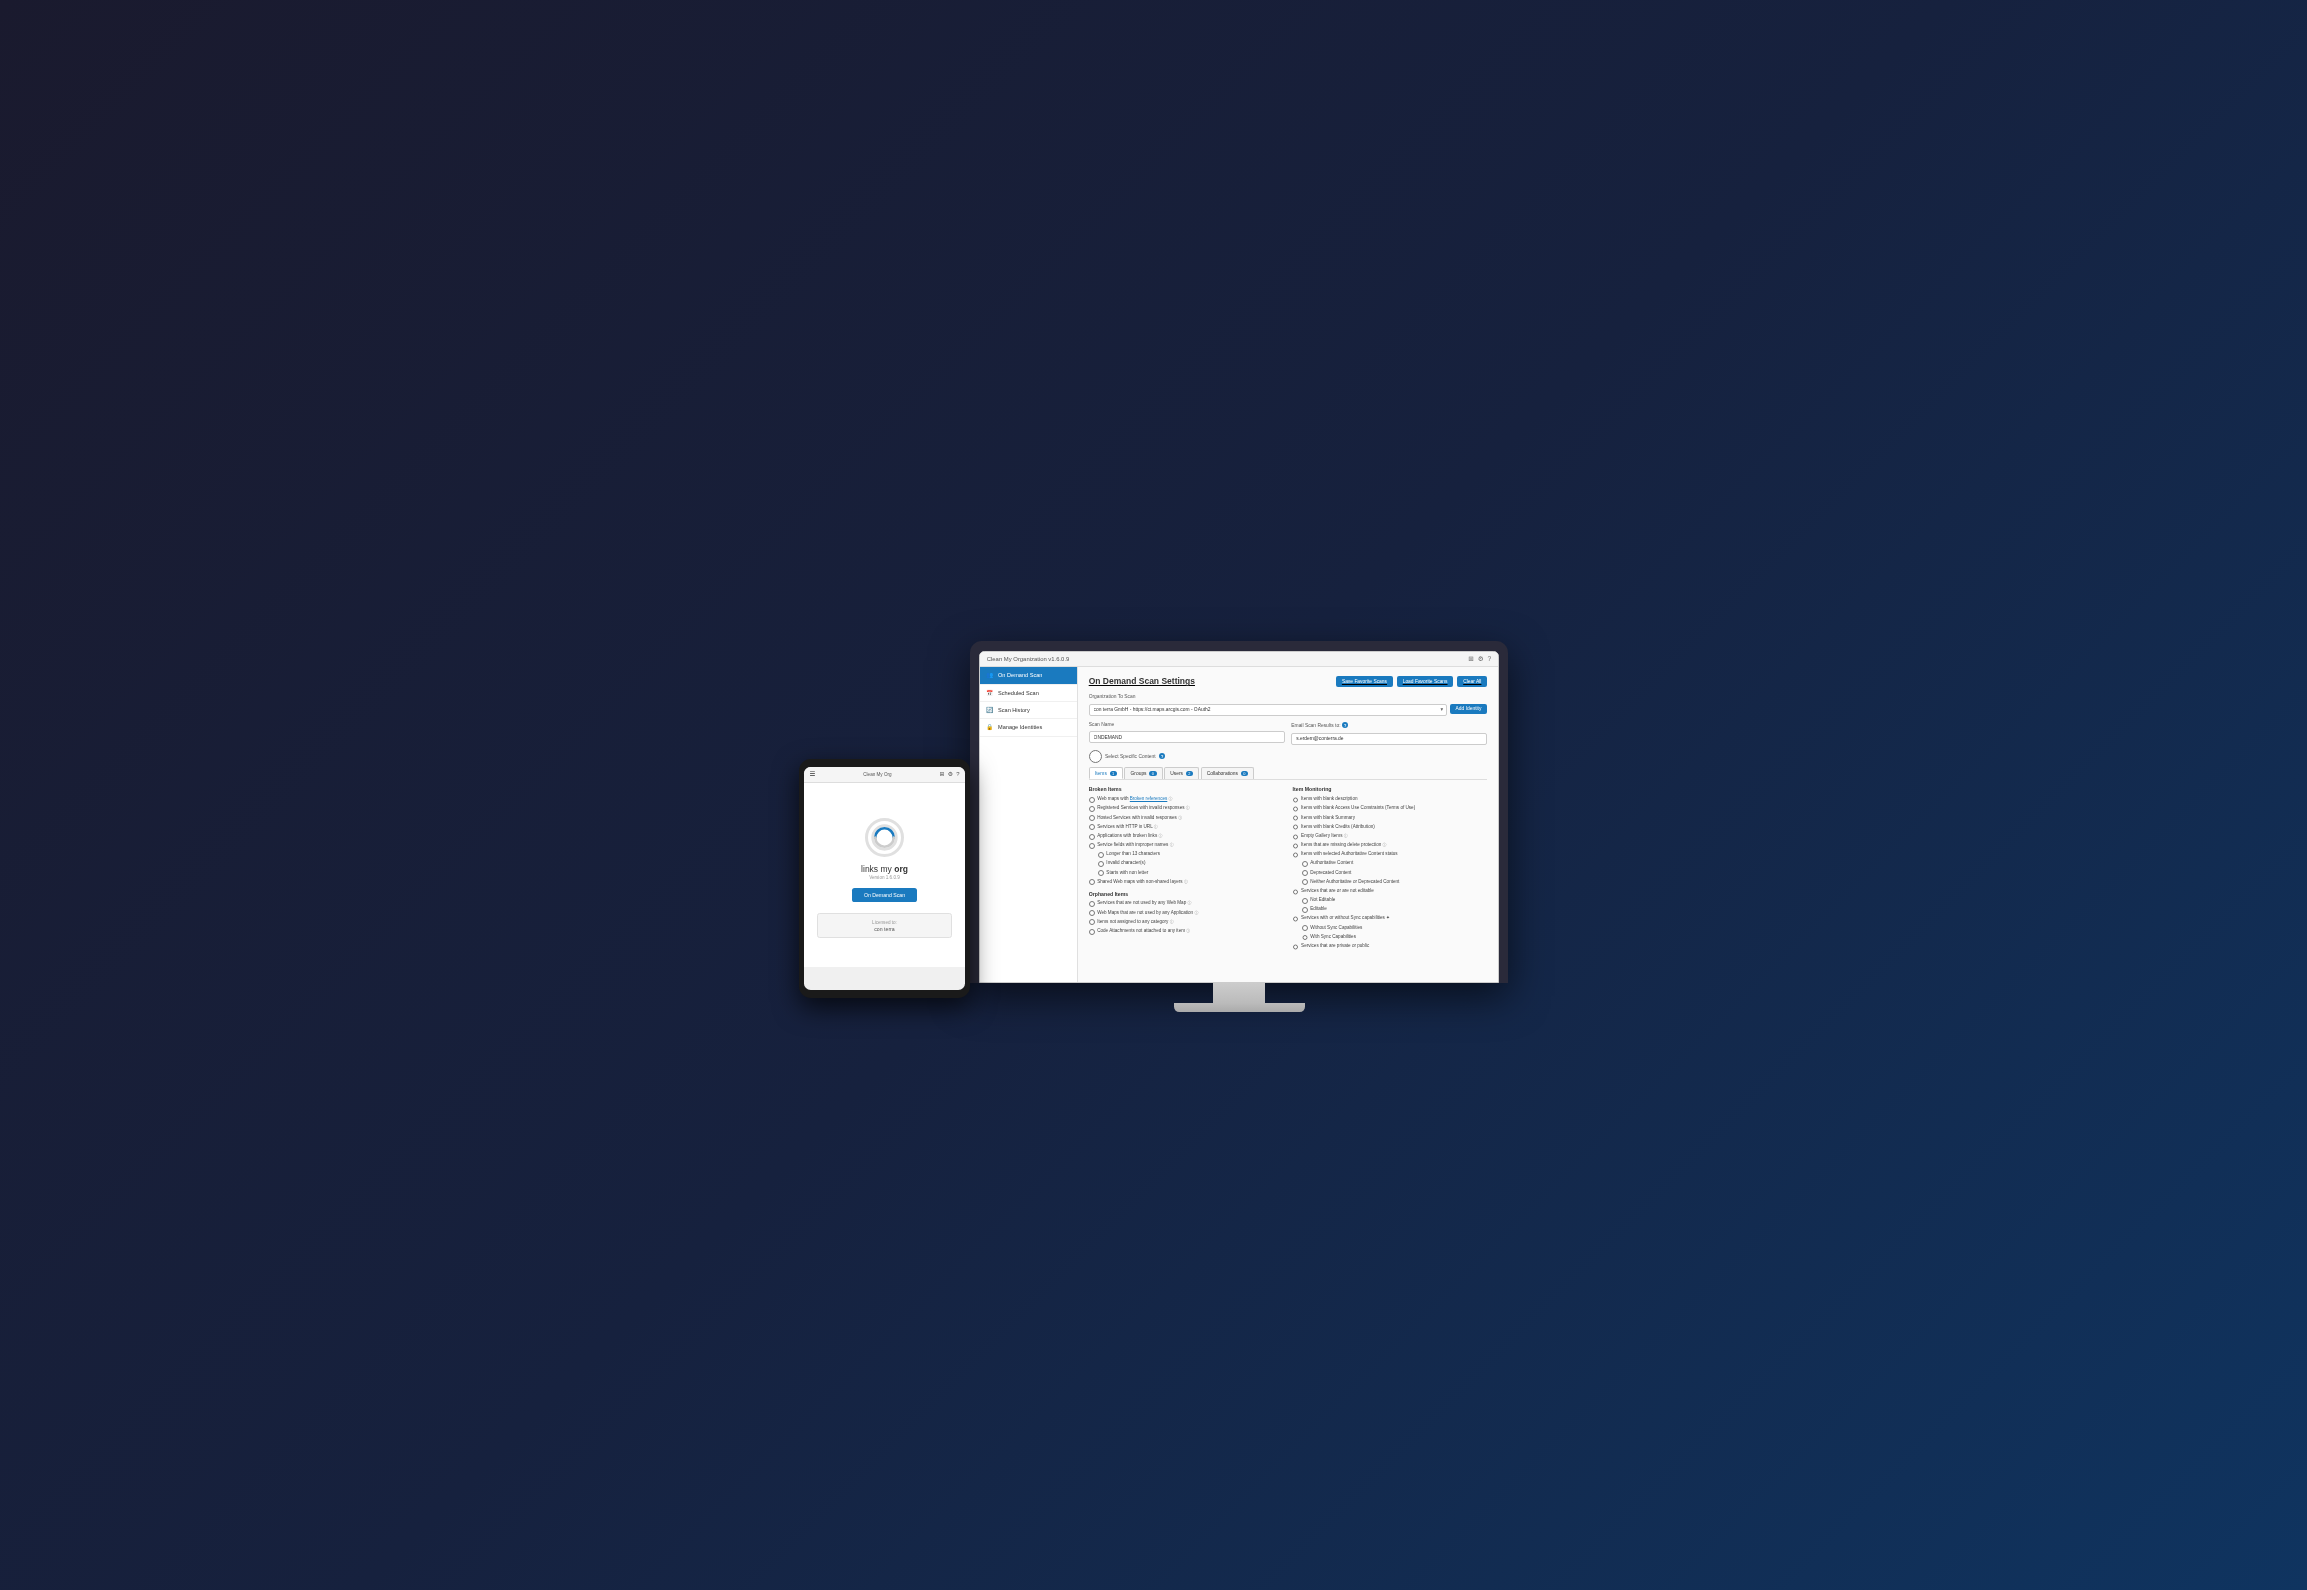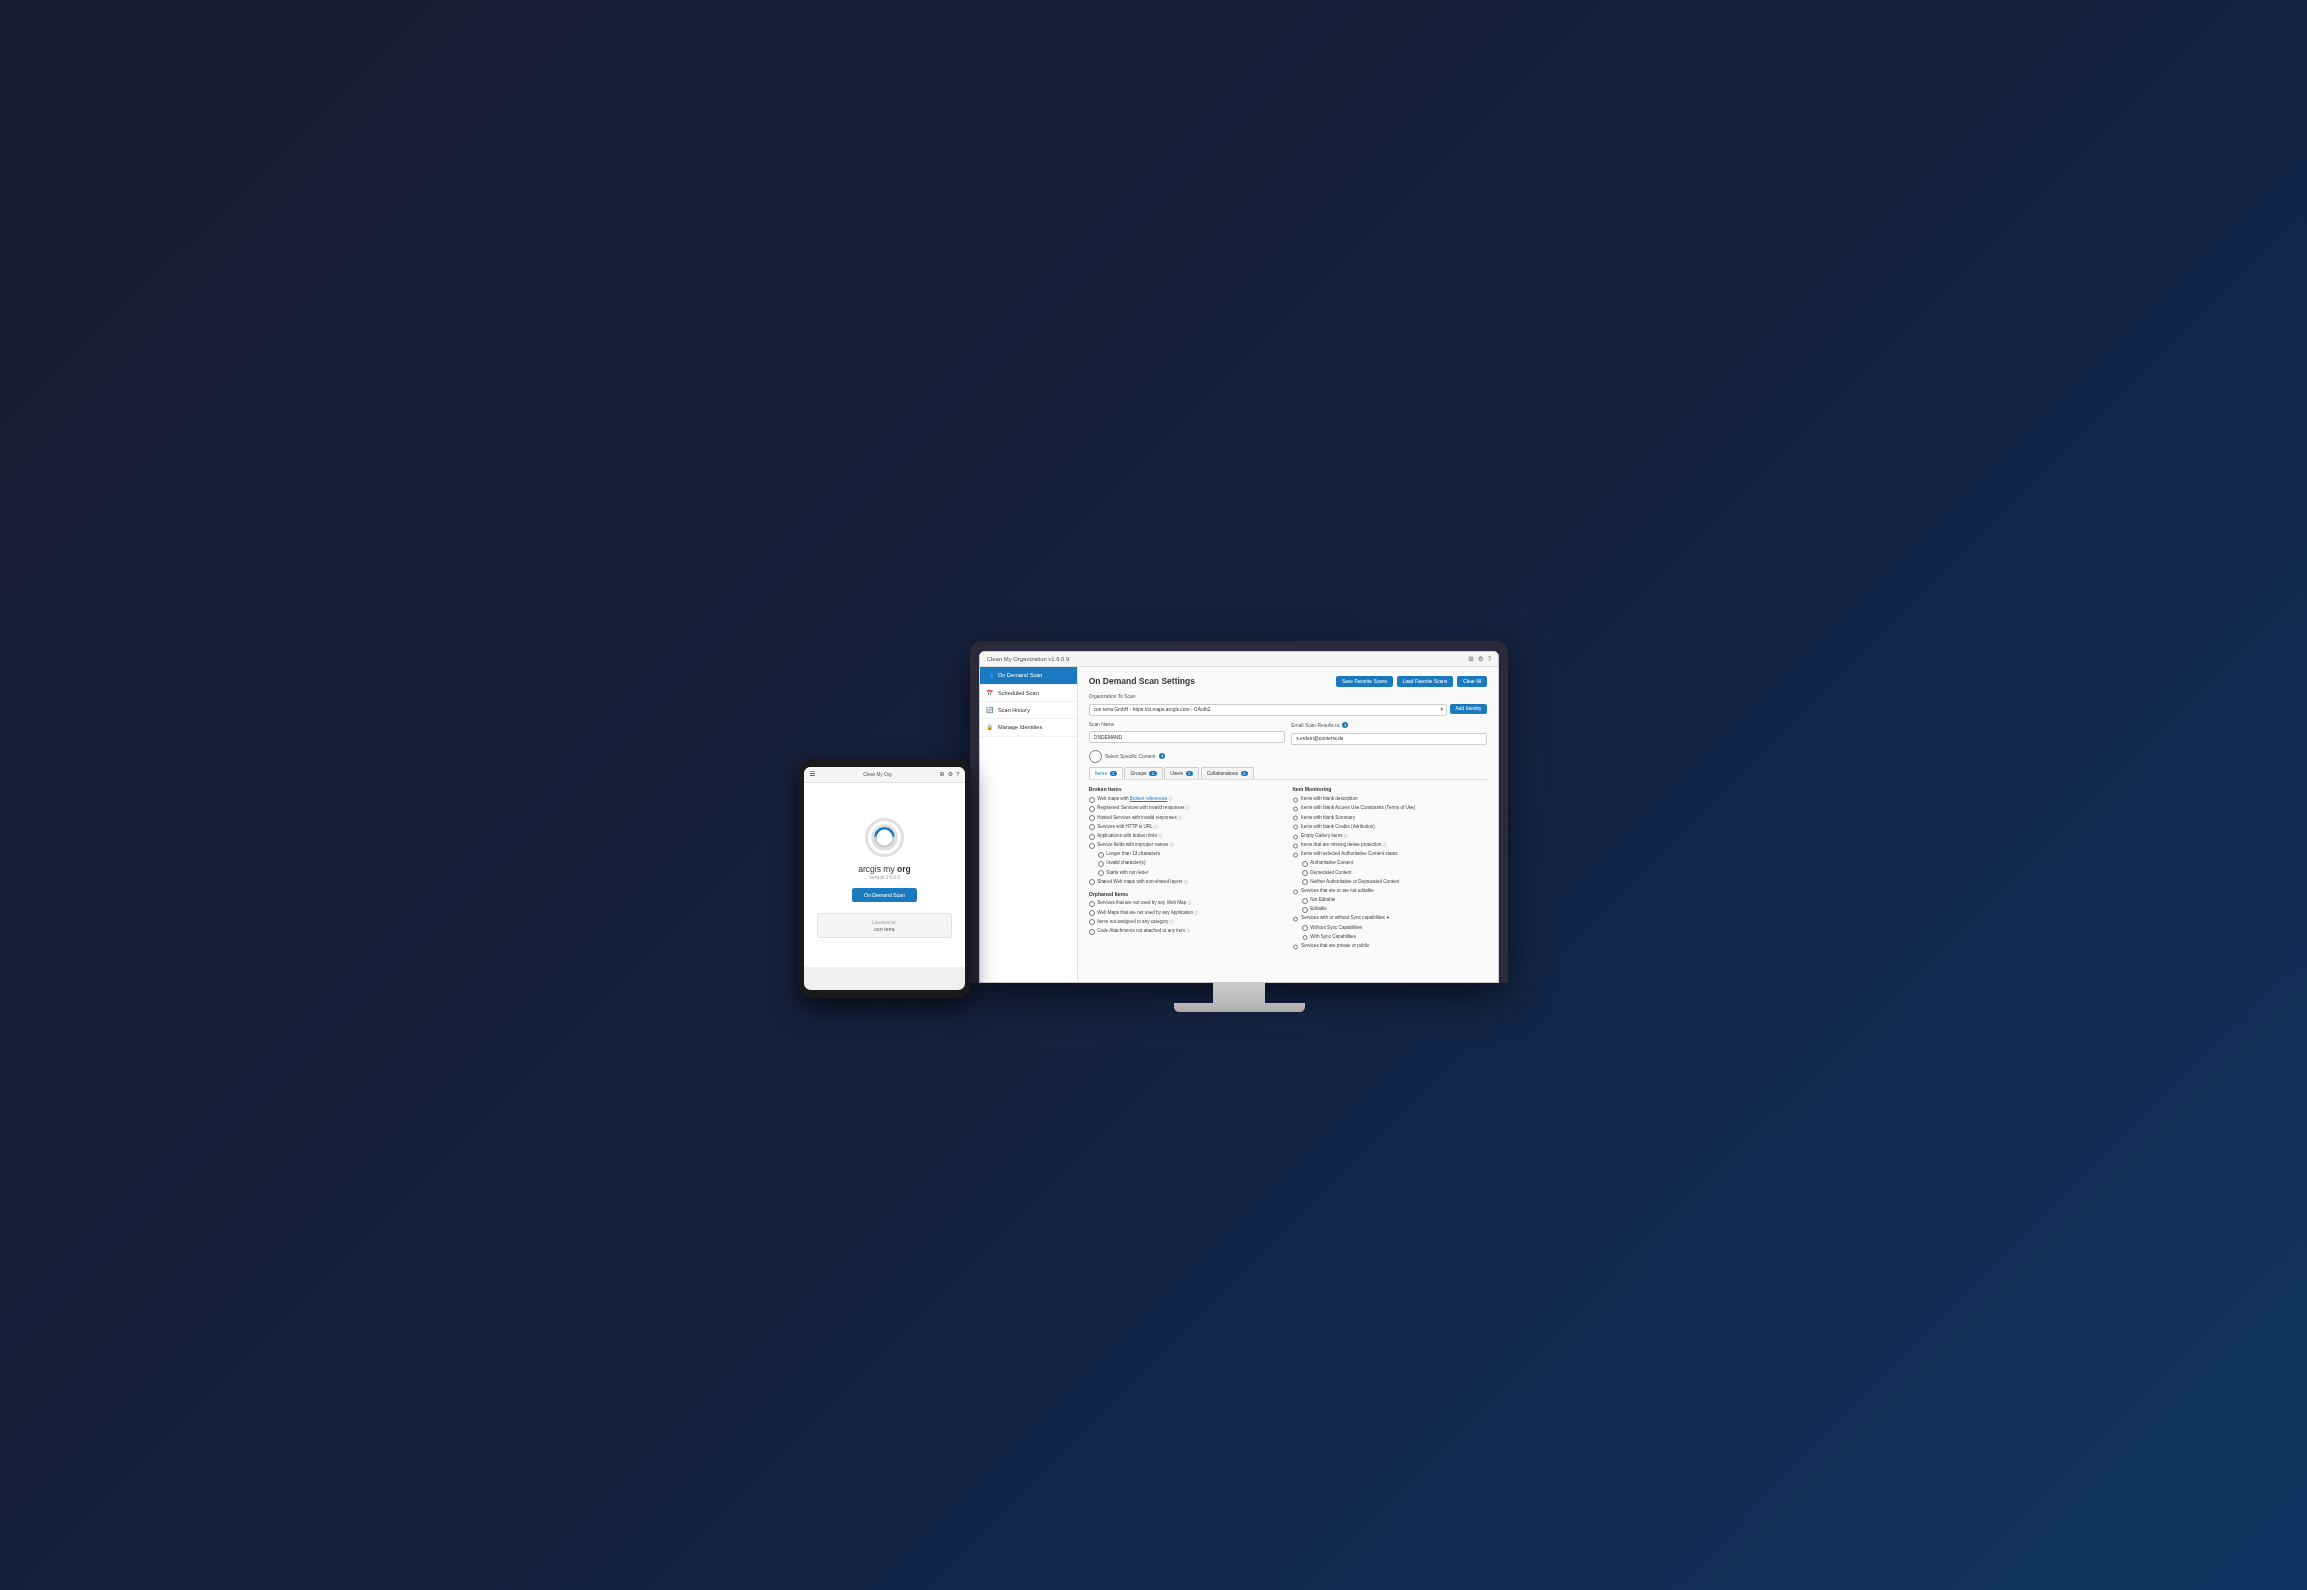--- a/index.html
+++ b/index.html
@@ -112,20 +112,21 @@
       padding: 9.2px 10.5px;
       overflow-y: auto;
       background: #fafafa;
     }
 
     .main-header {
       display: flex;
       align-items: center;
       justify-content: space-between;
       margin-bottom: 7.9px;
+      text-decoration: underline;
     }
 
     .main-title {
       font-size: 8.5px;
       font-weight: 600;
       color: #333;
     }
 
     .header-buttons {
       display: flex;
@@ -719,21 +720,21 @@
         <div class="tablet-splash">
           <div class="tablet-logo-circle">
             <svg class="tablet-logo-arc" viewBox="0 0 44 44">
               <circle cx="22" cy="22" r="18" fill="none" stroke="#e0e0e0" stroke-width="4"></circle>
               <path d="M 8 22 A 14 14 0 0 1 36 22" fill="none" stroke="#1a7abf" stroke-width="4" stroke-linecap="round"></path>
               <path d="M 8 22 A 14 14 0 0 0 36 22" fill="none" stroke="#ccc" stroke-width="4" stroke-linecap="round"></path>
             </svg>
           </div>
 
           <div class="tablet-app-name">
-            <span>arcgis my</span> <strong>org</strong>
+            <span>links my</span> <strong>org</strong>
           </div>
           <div class="tablet-version">Version 1.6.0.9</div>
 
           <button class="tablet-btn">On Demand Scan</button>
 
           <div class="tablet-license-box">
             <div class="tablet-license-label">Licensed to:</div>
             <div class="tablet-license-value">con terra</div>
           </div>
         </div>

